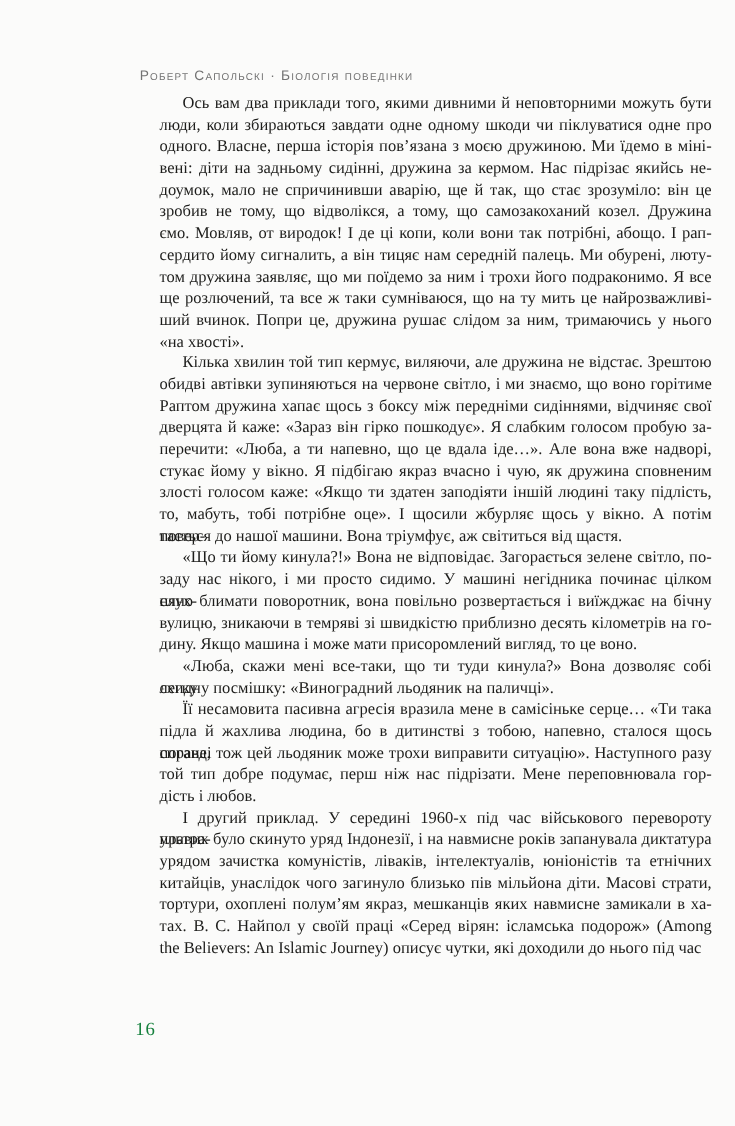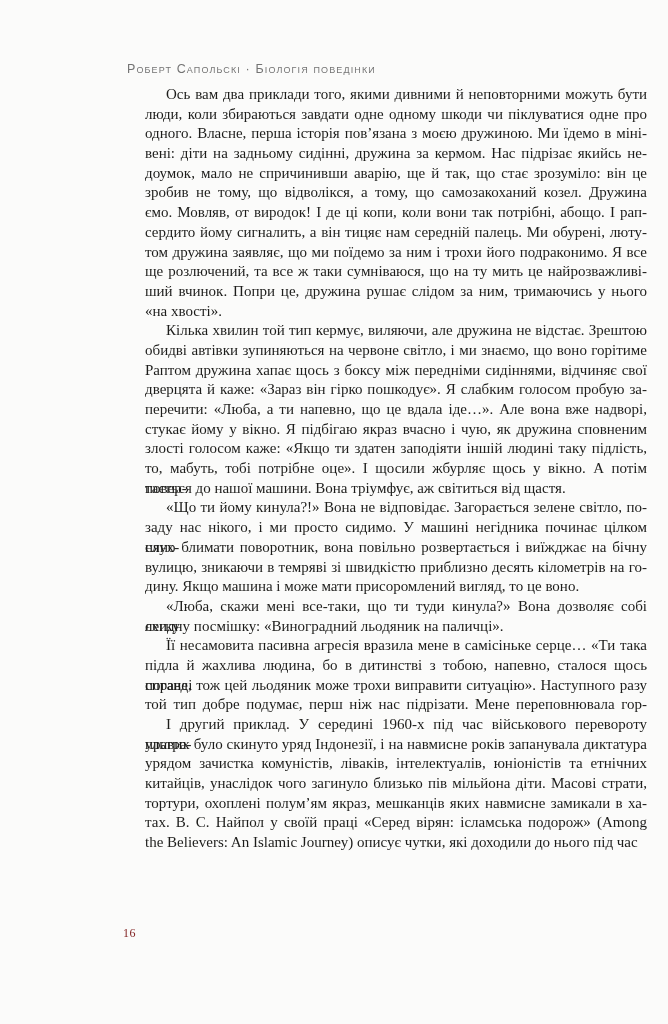--- a/index.html
+++ b/index.html
@@ -53,23 +53,23 @@
   .para .line.first {
     text-indent: 21px;
   }
   .para .line.last {
     text-align-last: left;
   }
   .page-number {
     position: absolute;
     left: 123px;
     top: 926px;
-    font-size: 12px;
+    font-size: 17px;
     letter-spacing: 0.04em;
-    color: #7f1d1d;
+    color: #15803d;
   }
 </style>
 </head>
 <body>
 
 <div class="page">
 
   <div class="running-header">Роберт Сапольскі · Біологія поведінки</div>
 
   <main class="text-block">
@@ -107,20 +107,21 @@
       </p>
       <p class="para">
         <span class="line first">«Люба, скажи мені все-таки, що ти туди кинула?» Вона дозволяє собі легку</span>
         <span class="line last">єхидну посмішку: «Виноградний льодяник на паличці».</span>
       </p>
       <p class="para">
         <span class="line first">Її несамовита пасивна агресія вразила мене в самісіньке серце… «Ти така</span>
         <span class="line">підла й жахлива людина, бо в дитинстві з тобою, напевно, сталося щось справді</span>
         <span class="line">погане, тож цей льодяник може трохи виправити ситуацію». Наступного разу</span>
         <span class="line">той тип добре подумає, перш ніж нас підрізати. Мене переповнювала гор-</span>
+        <span class="line last">дість і любов.</span>
       </p>
       <p class="para">
         <span class="line first">І другий приклад. У середині 1960-х під час військового перевороту ультра-</span>
         <span class="line">правих було скинуто уряд Індонезії, і на навмисне років запанувала диктатура</span>
         <span class="line">урядом зачистка комуністів, ліваків, інтелектуалів, юніоністів та етнічних</span>
         <span class="line">китайців, унаслідок чого загинуло близько пів мільйона діти. Масові страти,</span>
         <span class="line">тортури, охоплені полум’ям якраз, мешканців яких навмисне замикали в ха-</span>
         <span class="line">тах. В. С. Найпол у своїй праці «Серед вірян: ісламська подорож» (Among</span>
         <span class="line last">the Believers: An Islamic Journey) описує чутки, які доходили до нього під час</span>
       </p>

